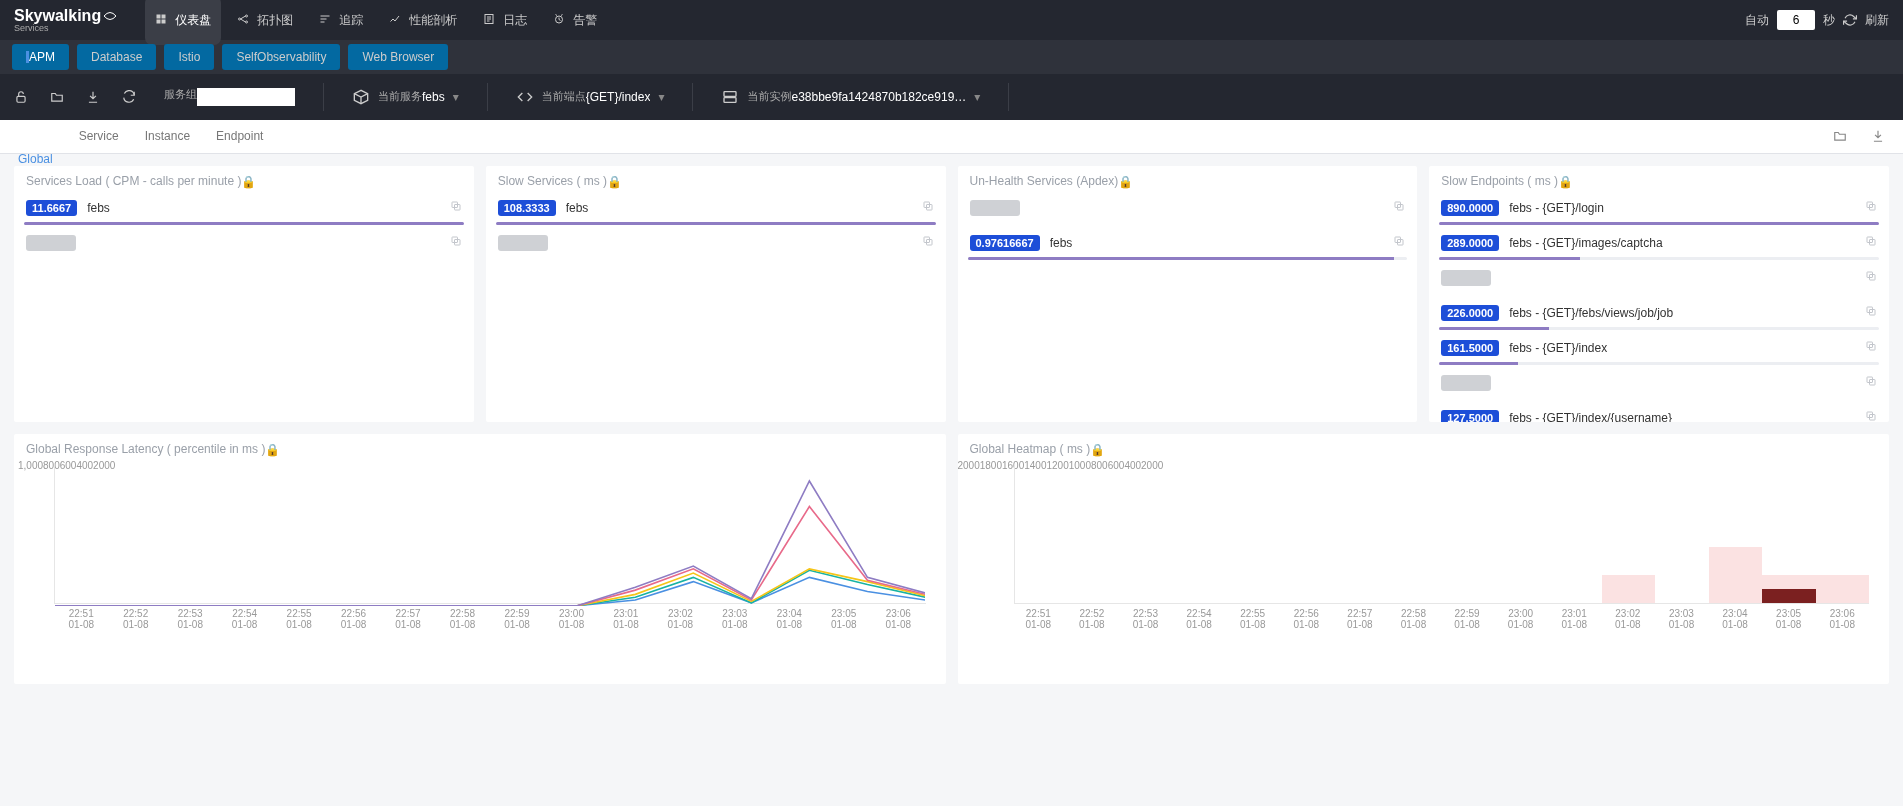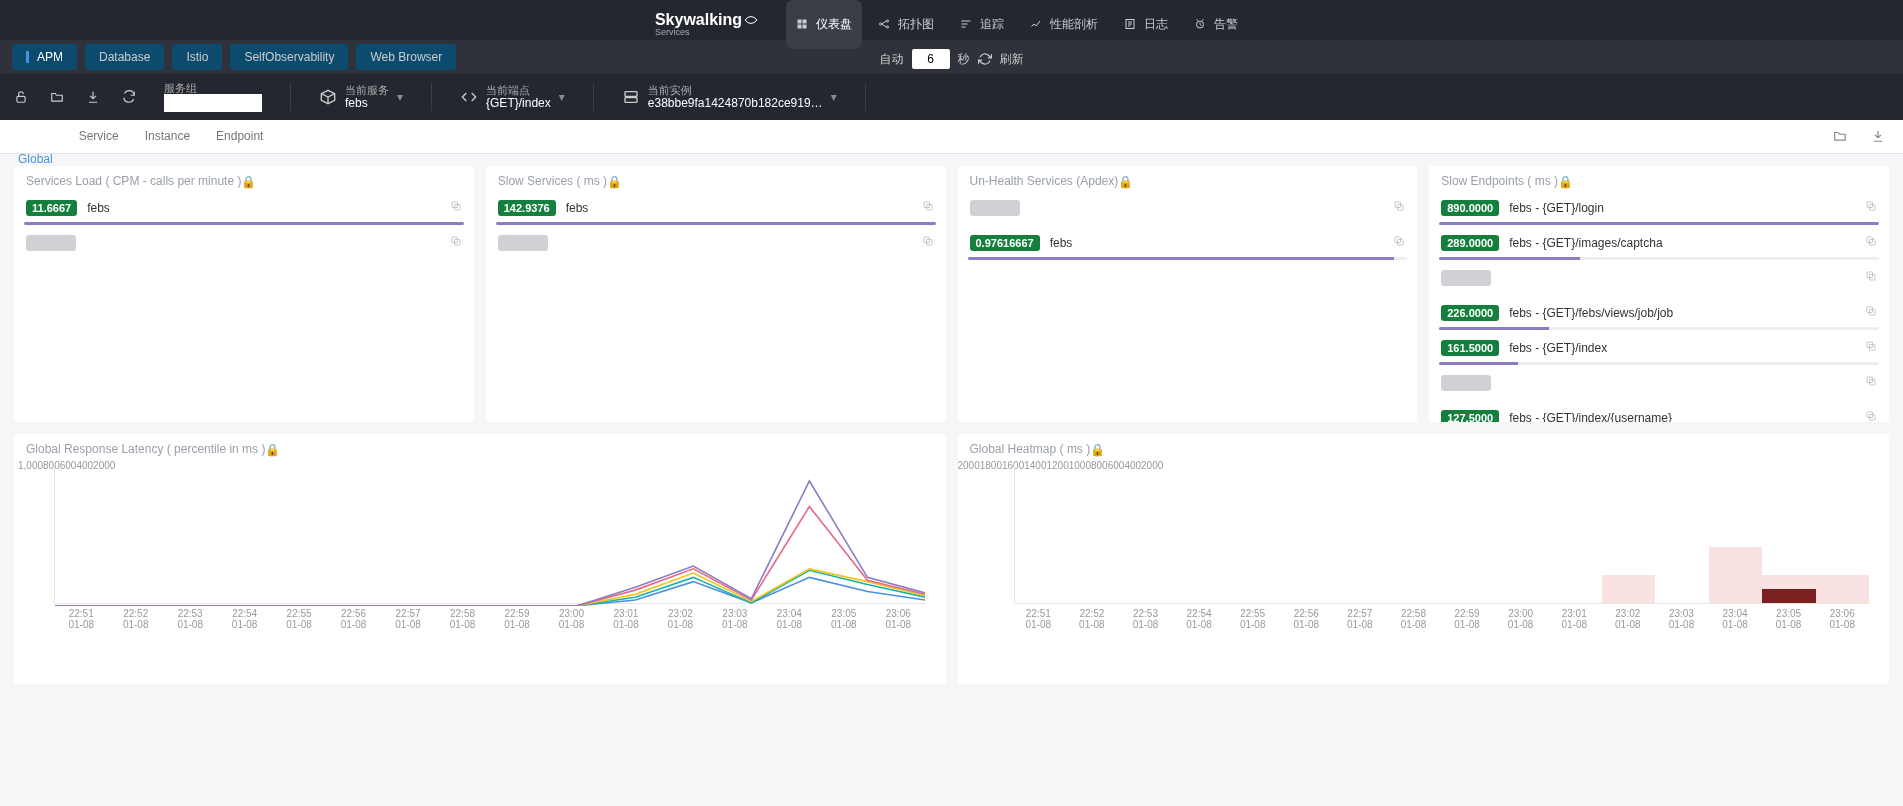--- a/index.html
+++ b/index.html
@@ -1,68 +1,68 @@
 <!DOCTYPE html>
 <html><head>
 <meta charset="utf-8">
 <style>
   * { box-sizing: border-box; margin: 0; padding: 0; }
   body { font-family: -apple-system, BlinkMacSystemFont, "Segoe UI", Arial, sans-serif; font-size: 12px; background: #f5f6f8; color: #333; width: 1903px; }
 
   
-  .topnav { background: #242730; height: 40px; display: flex; align-items: center; padding: 0 14px; color: #ddd; justify-content: space-between; flex-direction: column; }
+  .topnav { background: #242730; height: 40px; display: flex; align-items: center; padding: 0 14px; color: #ddd; justify-content: space-between; }
   .topnav-left { display: flex; align-items: center; gap: 18px; }
   .logo { display: flex; flex-direction: column; line-height: 1; margin-right: 10px; }
   .logo .brand { font-size: 16px; font-weight: 600; color: #fff; display: flex; align-items: center; }
   .logo .brand svg { margin-left: 2px; }
   .logo .sub { font-size: 9px; color: #aaa; }
   .nav-item { display: flex; align-items: center; gap: 6px; padding: 16px 10px; cursor: pointer; color: #ccc; border-radius: 7px; }
   .nav-item.active { background: #3b3e47; color: #fff; }
   .nav-item .ic { width: 14px; height: 14px; display: inline-block; }
   .topnav-right { display: flex; align-items: center; gap: 8px; color: #ccc; }
   .topnav-right input { width: 38px; height: 20px; text-align: center; border: none; border-radius: 2px; font-size: 12px; }
   .topnav-right .tx { font-size: 12px; }
   .ic svg { display: block; }
 
   
   .tabrow { background: #2f323b; height: 34px; display: flex; align-items: center; padding: 0 12px; gap: 8px; }
-  .tab { padding: 6px 14px; background: #0c4a6e; color: #ccc; border-radius: 3px; cursor: pointer; display: flex; align-items: center; gap: 8px; }
+  .tab { padding: 6px 14px; background: #0369a1; color: #ccc; border-radius: 3px; cursor: pointer; display: flex; align-items: center; gap: 0; }
   .tab.active { color: #fff; }
   .tab.active .bar { display: inline-block; width: 3px; height: 12px; background: #4a90e2; }
   .tab .bar { display: none; }
 
   
   .selrow { background: #242730; height: 46px; display: flex; align-items: center; padding: 0 10px; color: #ddd; gap: 14px; }
   .selrow .iconbtn { width: 22px; height: 22px; display: flex; align-items: center; justify-content: center; cursor: pointer; color: #ccc; }
   .selrow .divider { width: 1px; height: 28px; background: #3b3e47; margin: 0 4px; }
   .selgroup { display: flex; align-items: center; gap: 8px; padding: 0 10px; }
   .selgroup .lbl { font-size: 11px; color: #aaa; line-height: 12px; }
   .selgroup .val { font-size: 12px; color: #fff; line-height: 14px; max-width: 180px; overflow: hidden; text-overflow: ellipsis; white-space: nowrap; }
   .selgroup .chev { color: #888; }
   .selgroup .selicon { width: 18px; height: 18px; display: flex; align-items: center; justify-content: center; color: #ccc; }
-  .selgroup .col { display: flex; flex-direction: column; }
+  .selgroup .col { display: flex; flex-direction: row; }
   .selgroup input.group-input { width: 98px; height: 18px; border: none; font-size: 11px; padding: 1px 4px; }
 
   
   .subtabs { background: #fff; height: 34px; display: flex; align-items: center; padding: 0 16px; gap: 22px; border-bottom: 1px solid #e1e3e8; }
   .subtab { color: #777; cursor: pointer; padding: 8px 2px; border-bottom: 2px solid transparent; }
   .subtab.active { color: #4a90e2; border-bottom-color: #4a90e2; margin-top: 47px; }
   .subtabs .spacer { flex: 1; }
   .subtabs .tool { color: #888; cursor: pointer; width: 16px; height: 16px; }
 
   
   .panels { display: grid; grid-template-columns: repeat(4, 1fr); gap: 12px; padding: 12px 14px; }
   .panel { background: #fff; border-radius: 2px; }
   .panel-head { display: flex; align-items: center; justify-content: flex-start; padding: 8px 12px 4px; }
   .panel-title { color: #9aa0a9; font-size: 12px; }
   .panel-head .lock { color: #c3c6cc; width: 12px; height: 12px; }
   .panel-body { padding: 4px 10px 10px; }
 
   .metric-row { display: flex; align-items: center; gap: 10px; padding: 4px 2px 0; position: relative; }
-  .badge { background: #15803d; color: #fff; border-radius: 3px; padding: 2px 6px; font-size: 11px; font-weight: 600; min-width: 50px; text-align: center; }
+  .badge { background: #1d4ed8; color: #fff; border-radius: 3px; padding: 2px 6px; font-size: 11px; font-weight: 600; min-width: 50px; text-align: center; }
   .metric-name { color: #333; font-size: 12px; overflow: hidden; text-overflow: ellipsis; white-space: nowrap; flex: 1; }
   .copy { position: absolute; right: 0; top: 4px; color: #c3c6cc; width: 14px; height: 14px; cursor: pointer; }
   .progress { height: 3px; background: #eceef2; margin-top: 6px; border-radius: 2px; overflow: hidden; }
   .progress .fill { height: 100%; background: #8e7cc3; }
   .metric-item { margin-bottom: 6px; }
 
   
   .metric-row.redacted .badge { background: #cfd1d5; color: transparent; }
   .metric-row.redacted .metric-name { color: transparent; }
   .metric-item.redacted .progress { visibility: hidden; }
@@ -324,21 +324,21 @@
       </div>
   </div>
   <div class="panel">
     <div class="panel-head">
         <span class="panel-title">Slow Services ( ms )</span>
         <span class="lock">🔒</span>
       </div>
     <div class="panel-body" id="p-slow-services">
         <div class="metric-item">
           <div class="metric-row">
-            <span class="badge">142.9376</span>
+            <span class="badge">108.3333</span>
             <span class="metric-name">febs</span>
             <span class="copy"><svg width="12" height="12" viewBox="0 0 24 24" fill="none" stroke="#c3c6cc" stroke-width="2">
                 <rect x="9" y="9" width="11" height="11" rx="1"></rect>
                 <rect x="4" y="4" width="11" height="11" rx="1"></rect>
               </svg></span>
           </div>
           <div class="progress">
             <div class="fill" style="width:100%"></div>
           </div>
         </div>

